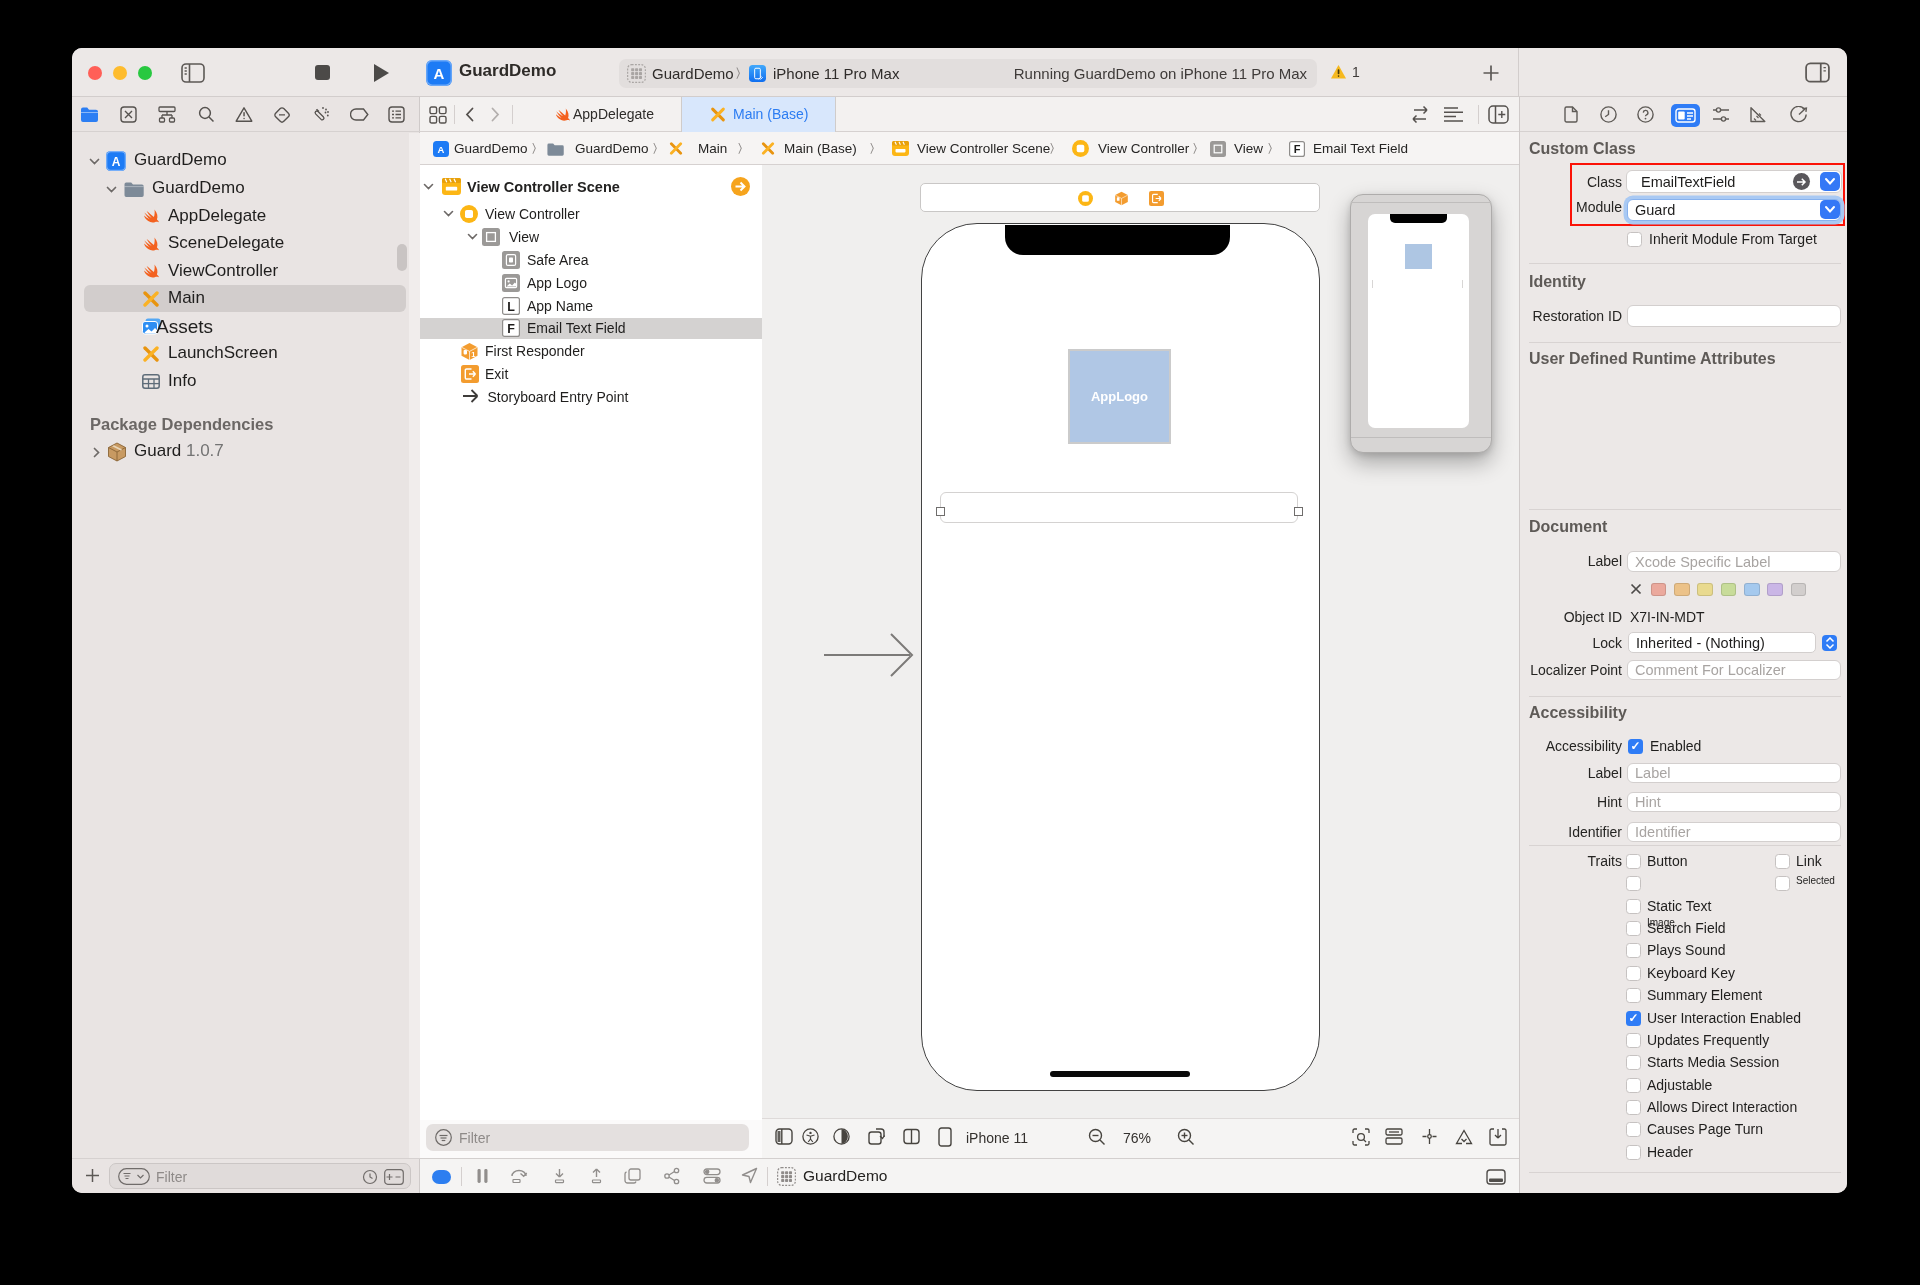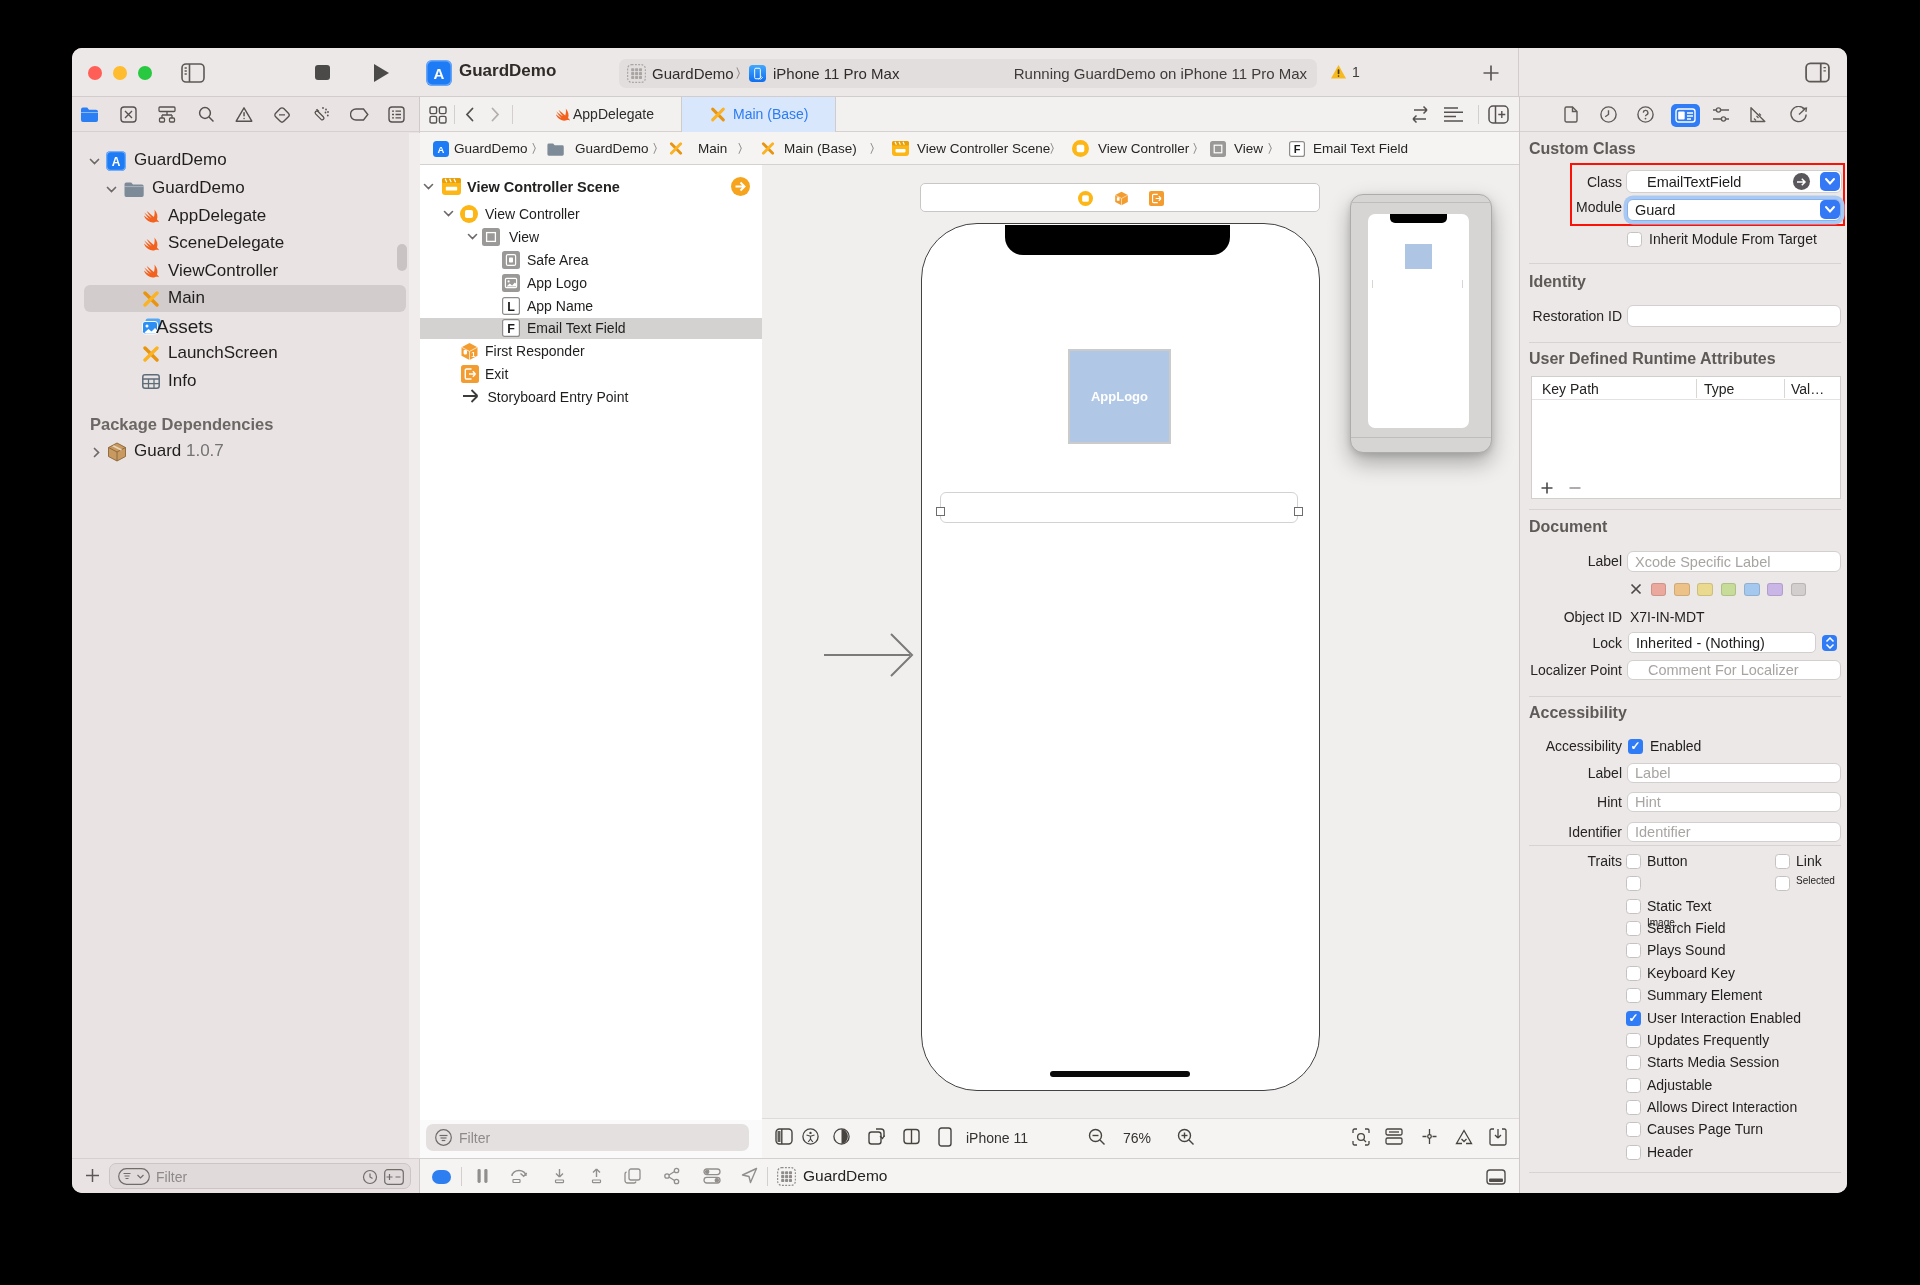--- a/index.html
+++ b/index.html
@@ -665,21 +665,21 @@
         </svg>
 <svg class="a" style="left:270px;top:9px" width="18" height="17" viewBox="0 0 18 17">
           <path d="M14.5 3.2 A7.6 7.6 0 1 0 16.2 8.5" fill="none" stroke="#5f5b57" stroke-width="1.4"></path>
           <path d="M9 8.5 L15.5 2.5" stroke="#5f5b57" stroke-width="1.4"></path>
           <path d="M15.9 5.9 l0.5-3.8 -3.8 0.6" fill="none" stroke="#5f5b57" stroke-width="1.4"></path>
         </svg>
 </div>
 <div class="hdr" style="left:9px;top:43px">Custom Class</div>
 <div class="a" style="left:50px;top:66px;width:275px;height:63px;border:2.5px solid #fb1207"></div>
 <div class="lbl" style="left:-78px;top:76.5px;width:180px">Class</div>
-<div class="field" style="left:106px;top:73px;width:216px;height:23px;line-height:22px;padding-left:20px"><span class="">EmailTextField</span></div>
+<div class="field" style="left:106px;top:73px;width:216px;height:23px;line-height:22px;padding-left:14px"><span class="">EmailTextField</span></div>
 <div class="a" style="left:273px;top:76px;width:17px;height:17px;border-radius:50%;background:#59575b">
         <svg style="position:absolute;left:3px;top:3.5px" width="11" height="10" viewBox="0 0 11 10">
           <path d="M1 5 H9 M5.8 1.8 L9 5 L5.8 8.2" fill="none" stroke="#fff" stroke-width="1.5"></path>
         </svg>
       </div>
 <div class="chevbtn" style="left:300px;top:75px">
         <svg style="position:absolute;left:4px;top:5px" width="12" height="9" viewBox="0 0 12 9">
           <path d="M2 2 L6 6.5 L10 2" fill="none" stroke="#fff" stroke-width="2" stroke-linecap="round"></path>
         </svg>
       </div>
@@ -691,34 +691,20 @@
         </svg>
       </div>
 <div class="cb" style="left:107px;top:134.5px"></div>
 <div class="t" style="left:129px;top:133.5px;font-size:14px">Inherit Module From Target</div>
 <div class="divh" style="left:9px;top:166px;width:312px"></div>
 <div class="hdr" style="left:9px;top:176px">Identity</div>
 <div class="lbl" style="left:-78px;top:211px;width:180px">Restoration ID</div>
 <div class="field" style="left:107px;top:208px;width:214px;height:22px;line-height:21px;padding-left:7px"></div>
 <div class="divh" style="left:9px;top:245px;width:312px"></div>
 <div class="hdr" style="left:9px;top:253px">User Defined Runtime Attributes</div>
-<div class="a" style="left:11px;top:279px;width:310px;height:123px;background:#fff;border:1px solid #d2cecd">
-<div class="a" style="left:0;top:0;width:308px;height:23px;border-bottom:1px solid #e4e1e0"></div>
-<div class="a" style="left:164px;top:2px;width:1px;height:19px;background:#dad6d5"></div>
-<div class="a" style="left:252px;top:2px;width:1px;height:19px;background:#dad6d5"></div>
-<div class="t" style="left:10px;top:4px;font-size:14px;color:#242321">Key Path</div>
-<div class="t" style="left:172px;top:4px;font-size:14px;color:#242321">Type</div>
-<div class="t" style="left:259px;top:4px;font-size:14px;color:#242321">Val…</div>
-<svg style="position:absolute;left:8px;top:104px" width="14" height="14" viewBox="0 0 14 14">
-          <path d="M7 1.5 V12.5 M1.5 7 H12.5" stroke="#4c4a48" stroke-width="1.6"></path>
-        </svg>
-<svg style="position:absolute;left:36px;top:104px" width="14" height="14" viewBox="0 0 14 14">
-          <path d="M1.5 7 H12.5" stroke="#9b9896" stroke-width="1.6"></path>
-        </svg>
-</div>
 <div class="divh" style="left:9px;top:412px;width:312px"></div>
 <div class="hdr" style="left:9px;top:421px">Document</div>
 <div class="lbl" style="left:-78px;top:456px;width:180px">Label</div>
 <div class="field" style="left:107px;top:454px;width:214px;height:21px;line-height:20px;padding-left:7px"><span class="ph">Xcode Specific Label</span></div>
 <svg class="a" style="left:110px;top:486px" width="12" height="12" viewBox="0 0 12 12">
         <path d="M1.5 1.5 L10.5 10.5 M10.5 1.5 L1.5 10.5" stroke="#4c4a48" stroke-width="1.7"></path>
       </svg>
 <div class="a" style="left:130.5px;top:486px;width:15.5px;height:12.5px;border-radius:3px;background:#eba99d;border:1px solid rgba(0,0,0,0.12)"></div>
 <div class="a" style="left:154px;top:486px;width:15.5px;height:12.5px;border-radius:3px;background:#ecc289;border:1px solid rgba(0,0,0,0.12)"></div>
 <div class="a" style="left:177px;top:486px;width:15.5px;height:12.5px;border-radius:3px;background:#e9da8f;border:1px solid rgba(0,0,0,0.12)"></div>
@@ -729,21 +715,21 @@
 <div class="lbl" style="left:-78px;top:512px;width:180px">Object ID</div>
 <div class="t" style="left:110px;top:512px;font-size:14px">X7I-IN-MDT</div>
 <div class="lbl" style="left:-78px;top:537.5px;width:180px">Lock</div>
 <div class="field" style="left:108px;top:535px;width:188px;height:21px;line-height:20px;padding-left:7px;border-radius:5px">Inherited - (Nothing)</div>
 <div class="a" style="left:302px;top:537.5px;width:15px;height:16px;background:#2f7cf6;border-radius:4px">
         <svg style="position:absolute;left:2.5px;top:2px" width="10" height="12" viewBox="0 0 10 12">
           <path d="M1.5 4.5 L5 1 L8.5 4.5 M1.5 7.5 L5 11 L8.5 7.5" fill="none" stroke="#fff" stroke-width="1.5"></path>
         </svg>
       </div>
 <div class="lbl" style="left:-78px;top:565px;width:180px">Localizer Point</div>
-<div class="field" style="left:107px;top:563px;width:214px;height:20px;line-height:19px;padding-left:20px"><span class="ph">Comment For Localizer</span></div>
+<div class="field" style="left:107px;top:563px;width:214px;height:20px;line-height:19px;padding-left:7px"><span class="ph">Comment For Localizer</span></div>
 <div class="divh" style="left:9px;top:599px;width:312px"></div>
 <div class="hdr" style="left:9px;top:607px">Accessibility</div>
 <div class="lbl" style="left:-78px;top:641px;width:180px">Accessibility</div>
 <div class="cbc" style="left:108px;top:642px">✓</div>
 <div class="t" style="left:130px;top:641px;font-size:14px">Enabled</div>
 <div class="lbl" style="left:-78px;top:667.5px;width:180px">Label</div>
 <div class="field" style="left:107px;top:666px;width:214px;height:20px;line-height:19px;padding-left:7px"><span class="ph">Label</span></div>
 <div class="lbl" style="left:-78px;top:696.5px;width:180px">Hint</div>
 <div class="field" style="left:107px;top:695px;width:214px;height:20px;line-height:19px;padding-left:7px"><span class="ph">Hint</span></div>
 <div class="lbl" style="left:-78px;top:726.5px;width:180px">Identifier</div>

